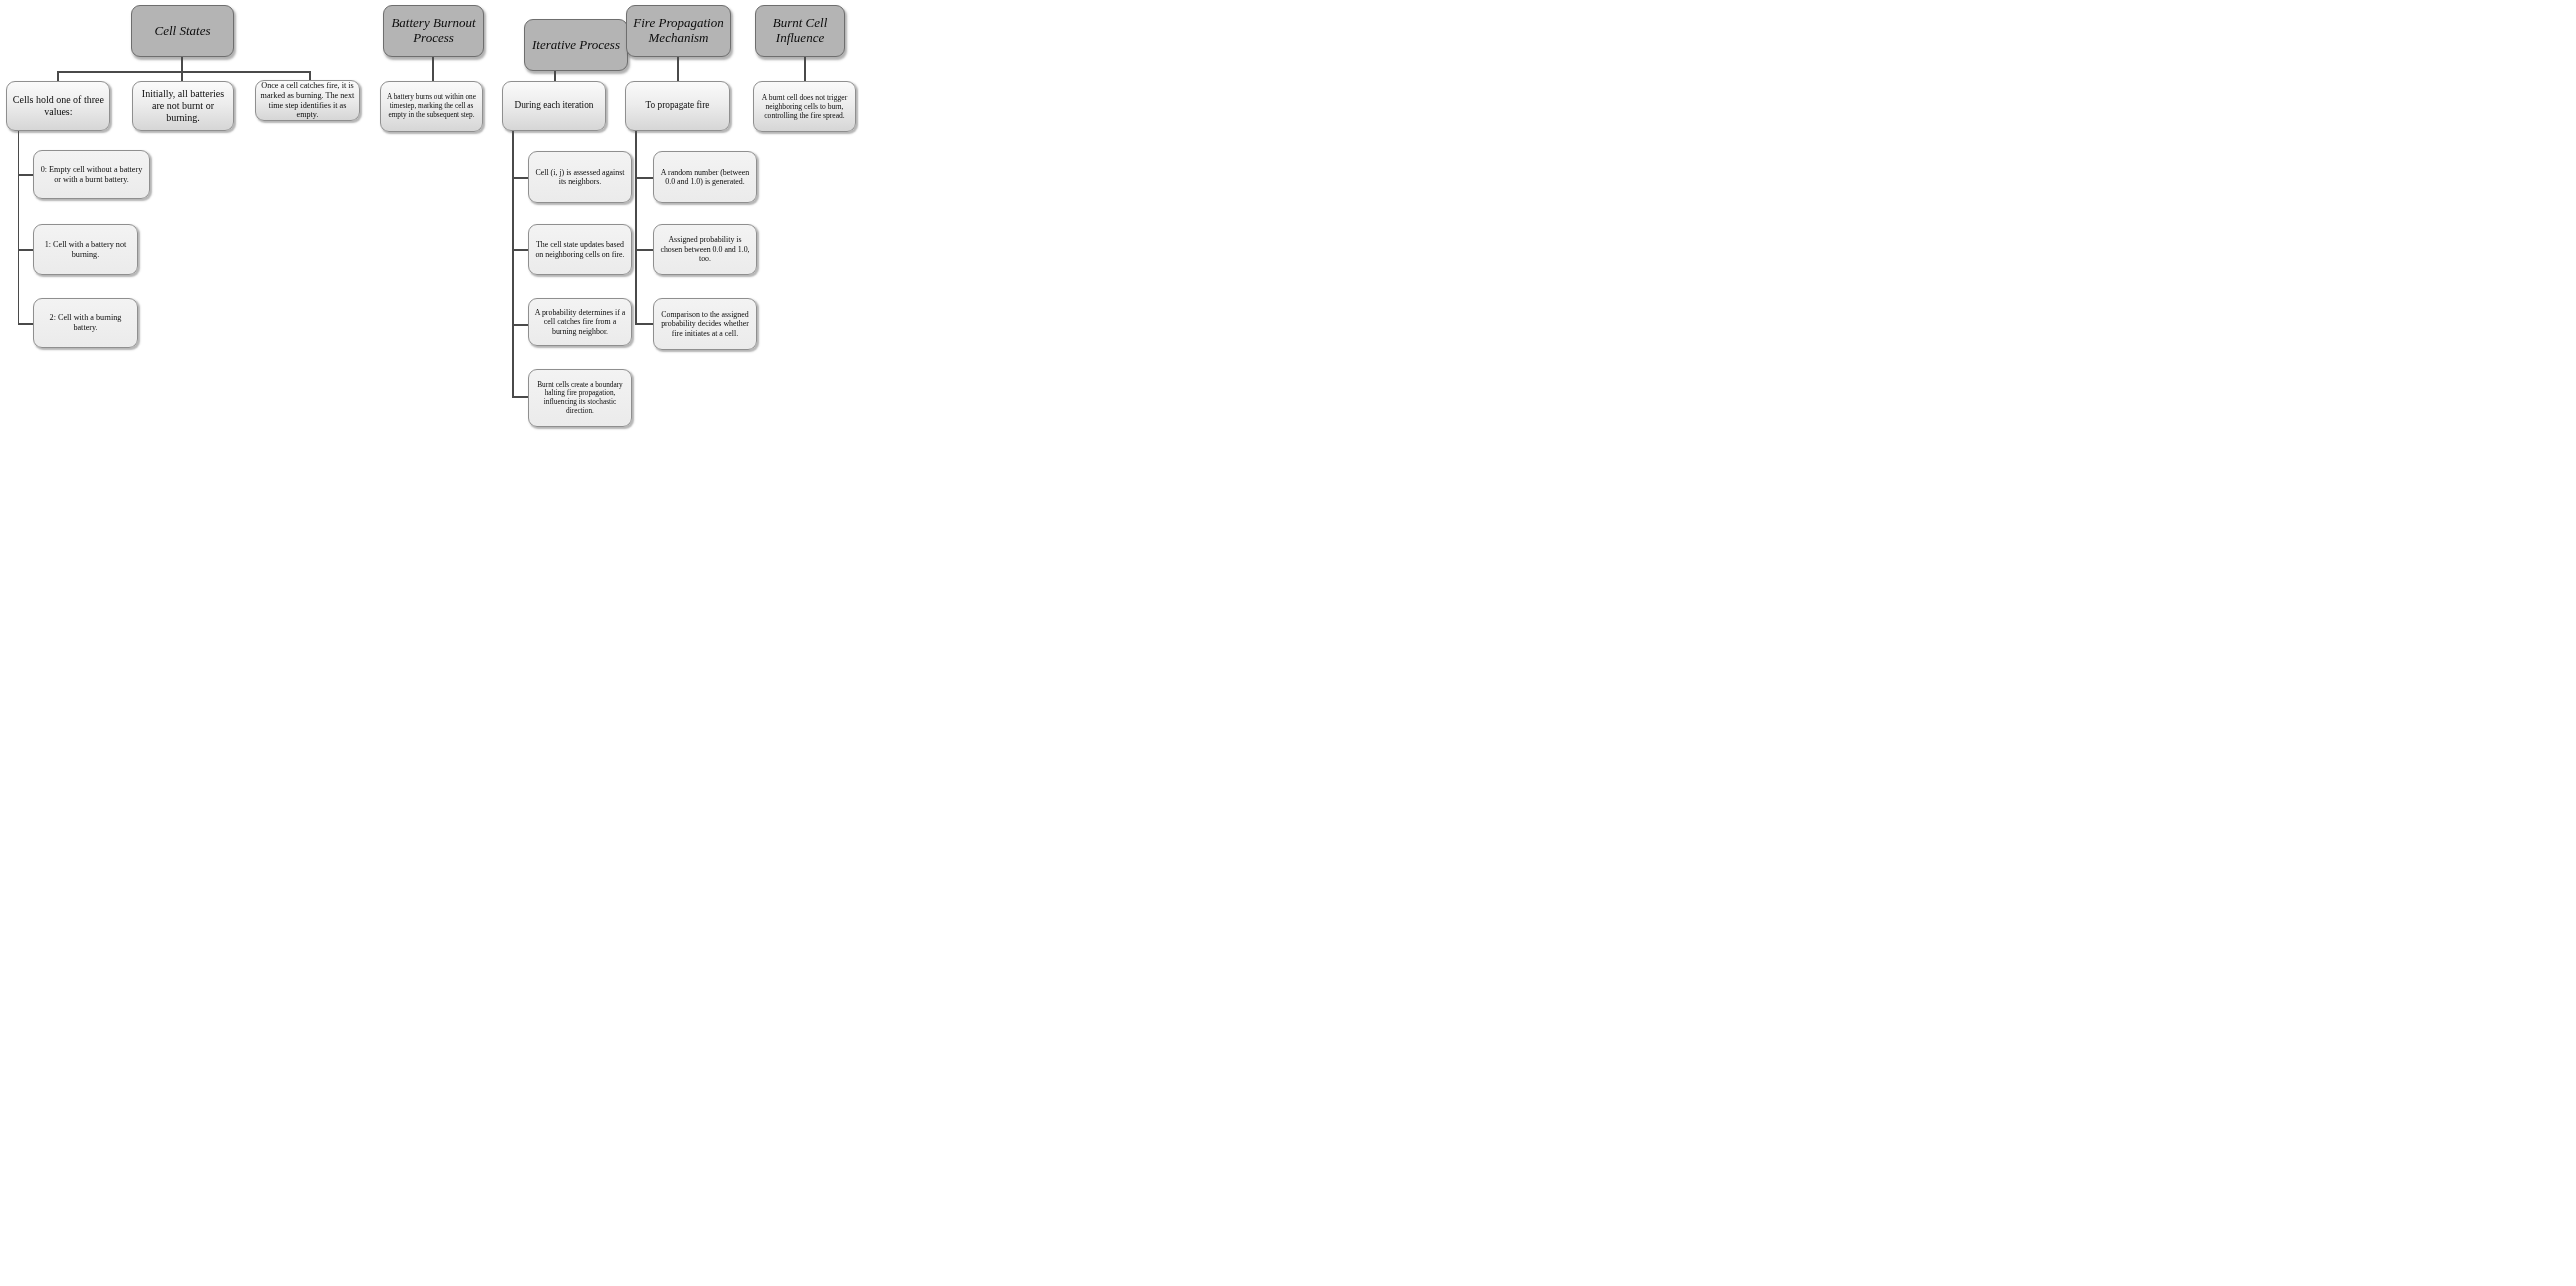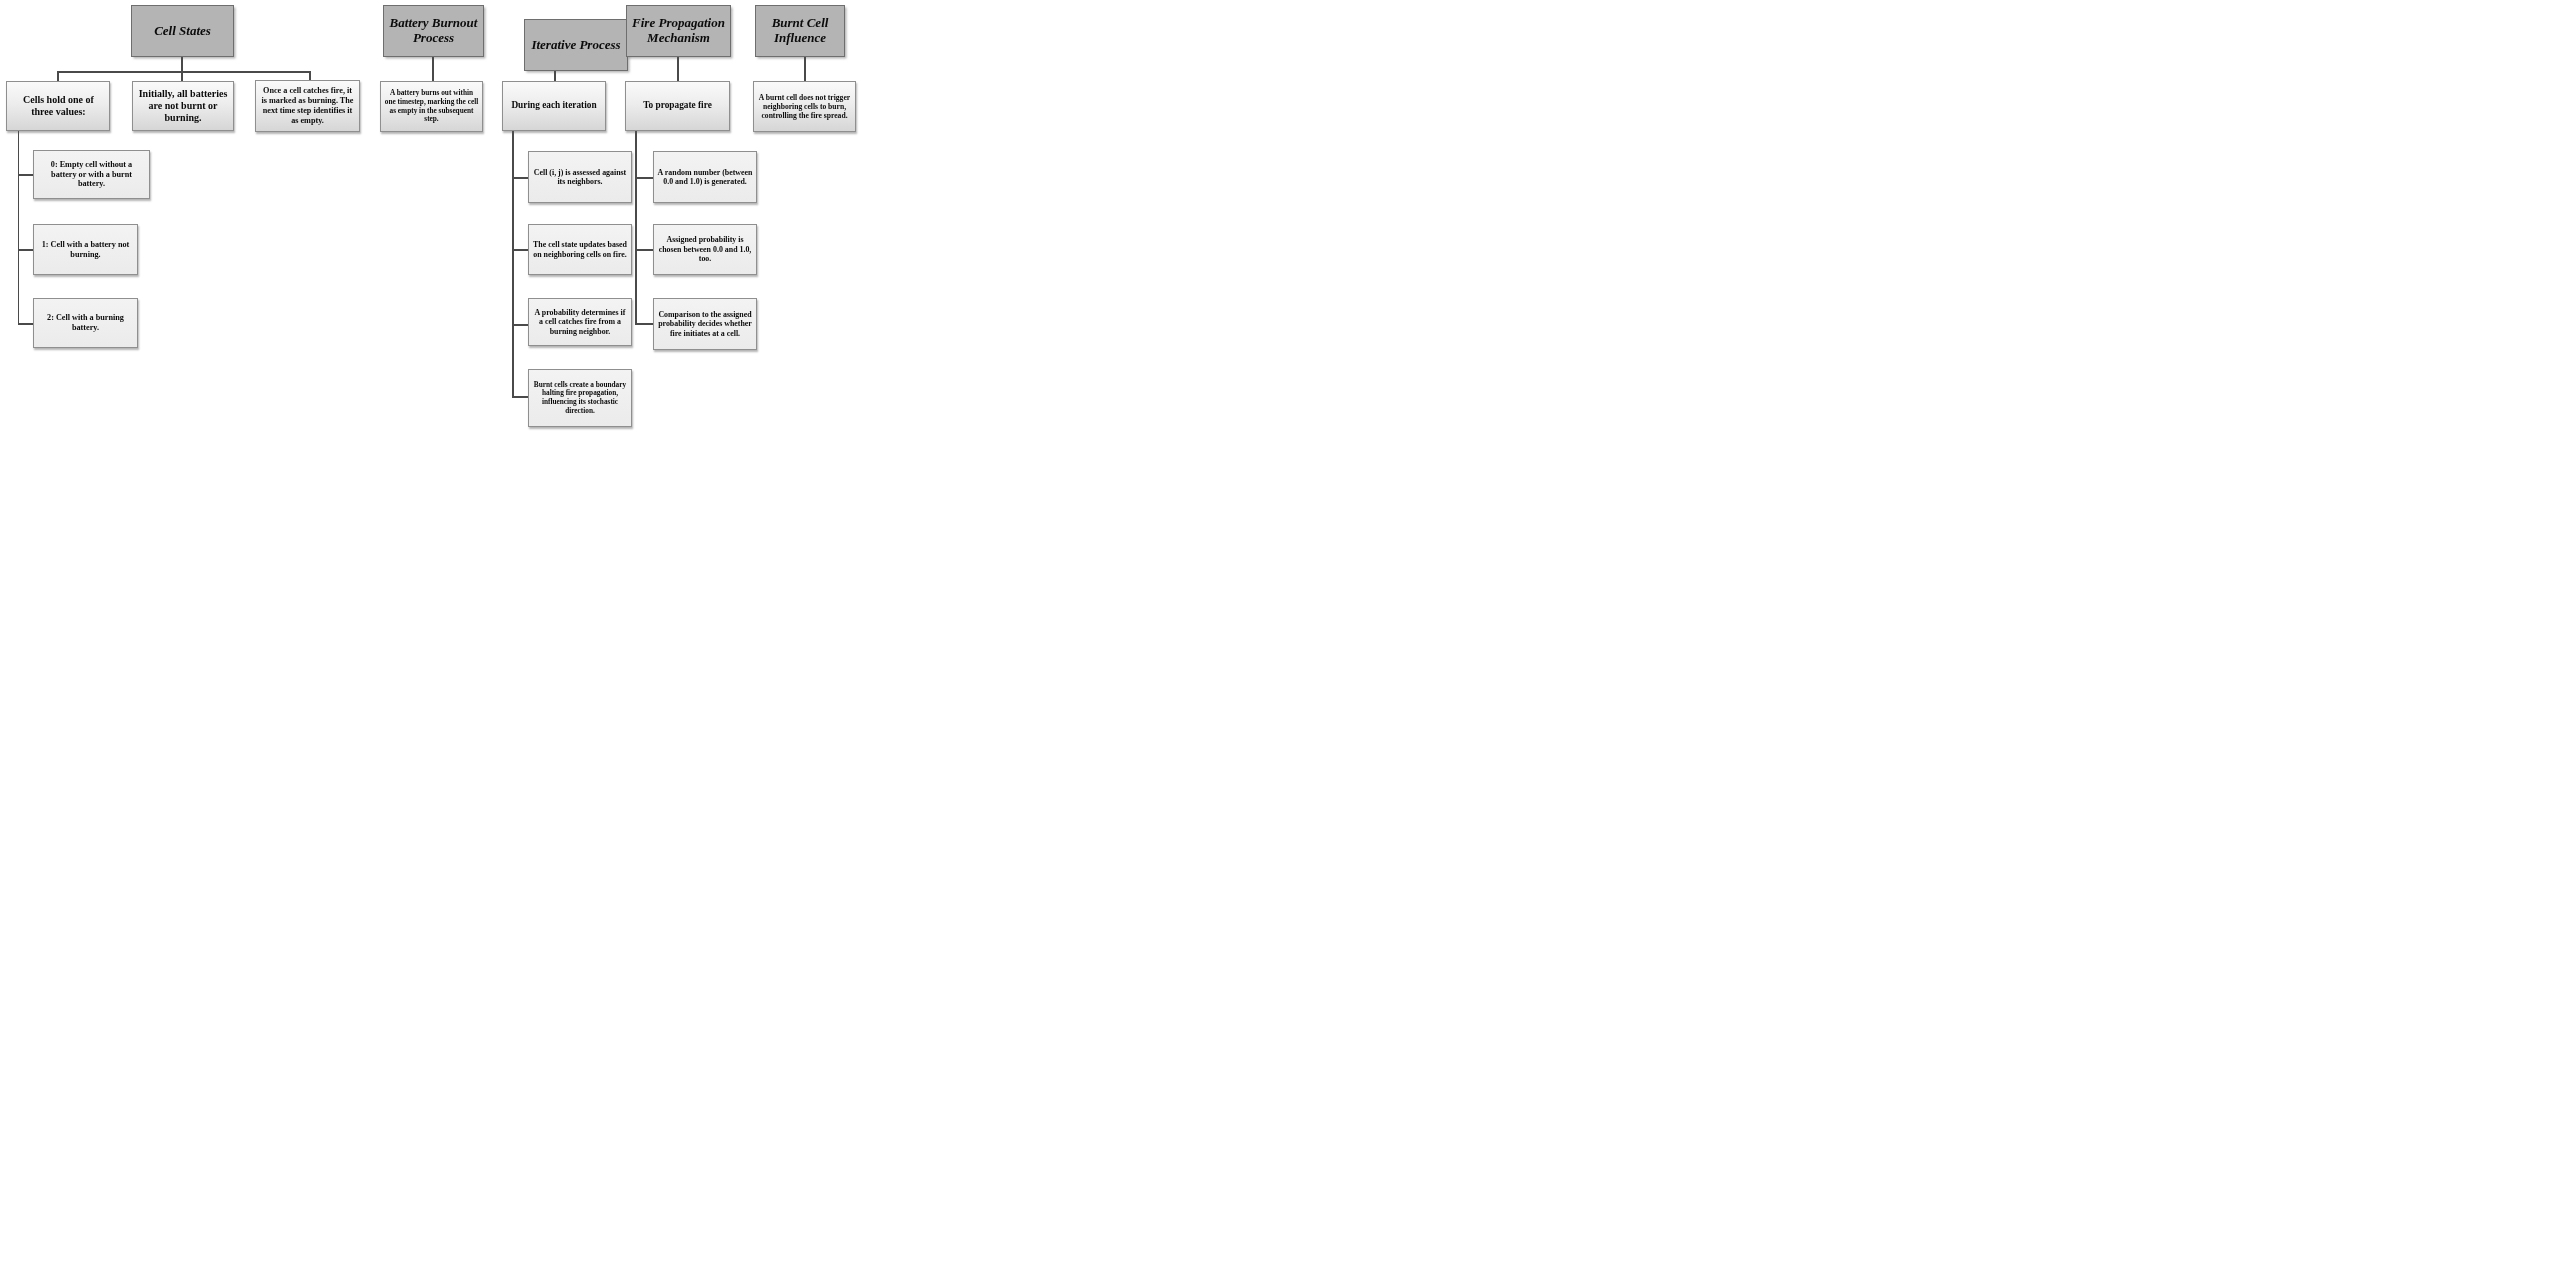--- a/index.html
+++ b/index.html
@@ -19,24 +19,25 @@
     position: absolute;
     background: #4a4a4a;
   }
   .box {
     position: absolute;
     box-sizing: border-box;
     display: flex;
     align-items: center;
     justify-content: center;
     text-align: center;
-    font-weight: bold;
+    font-weight: normal;
     color: #0b0b0b;
     padding: 2.3px 3.5px;
     line-height: 1.2;
+    border-radius: 9px;
   }
   .header {
     background: #b4b4b4;
     border: 1.2px solid #6e6e6e;
     box-shadow: 1.7px 2.3px 2.3px rgba(80,80,80,0.45);
     font-style: italic;
     font-size: 13px;
     line-height: 1.15;
   }
   .l2 {
@@ -99,21 +100,21 @@
   <div class="box header" style="left:755px; top:5.2px; width:90px; height:52px;">
     <span>Burnt Cell Influence</span>
   </div>
 
   <div class="box l2" style="left:6.4px; top:81px; width:104px; height:50px;">
     <span>Cells hold one of three values:</span>
   </div>
   <div class="box l2" style="left:132px; top:81px; width:102px; height:50px;">
     <span>Initially, all batteries are not burnt or burning.</span>
   </div>
-  <div class="box l2" style="left:255px; top:80px; width:105px; height:52px; font-size:8.2px;">
+  <div class="box l2" style="left:255px; top:80px; width:105px; height:41px; font-size:8.2px;">
     <span>Once a cell catches fire, it is marked as burning. The next time step identifies it as empty.</span>
   </div>
   <div class="box l2" style="left:380px; top:81px; width:103px; height:51px; font-size:7.3px;">
     <span>A battery burns out within one timestep, marking the cell as empty in the subsequent step.</span>
   </div>
   <div class="box l2" style="left:502px; top:81px; width:104px; height:50px; font-size:9.3px;">
     <span>During each iteration</span>
   </div>
   <div class="box l2" style="left:625px; top:81px; width:105px; height:50px; font-size:9.3px;">
     <span>To propagate fire</span>

